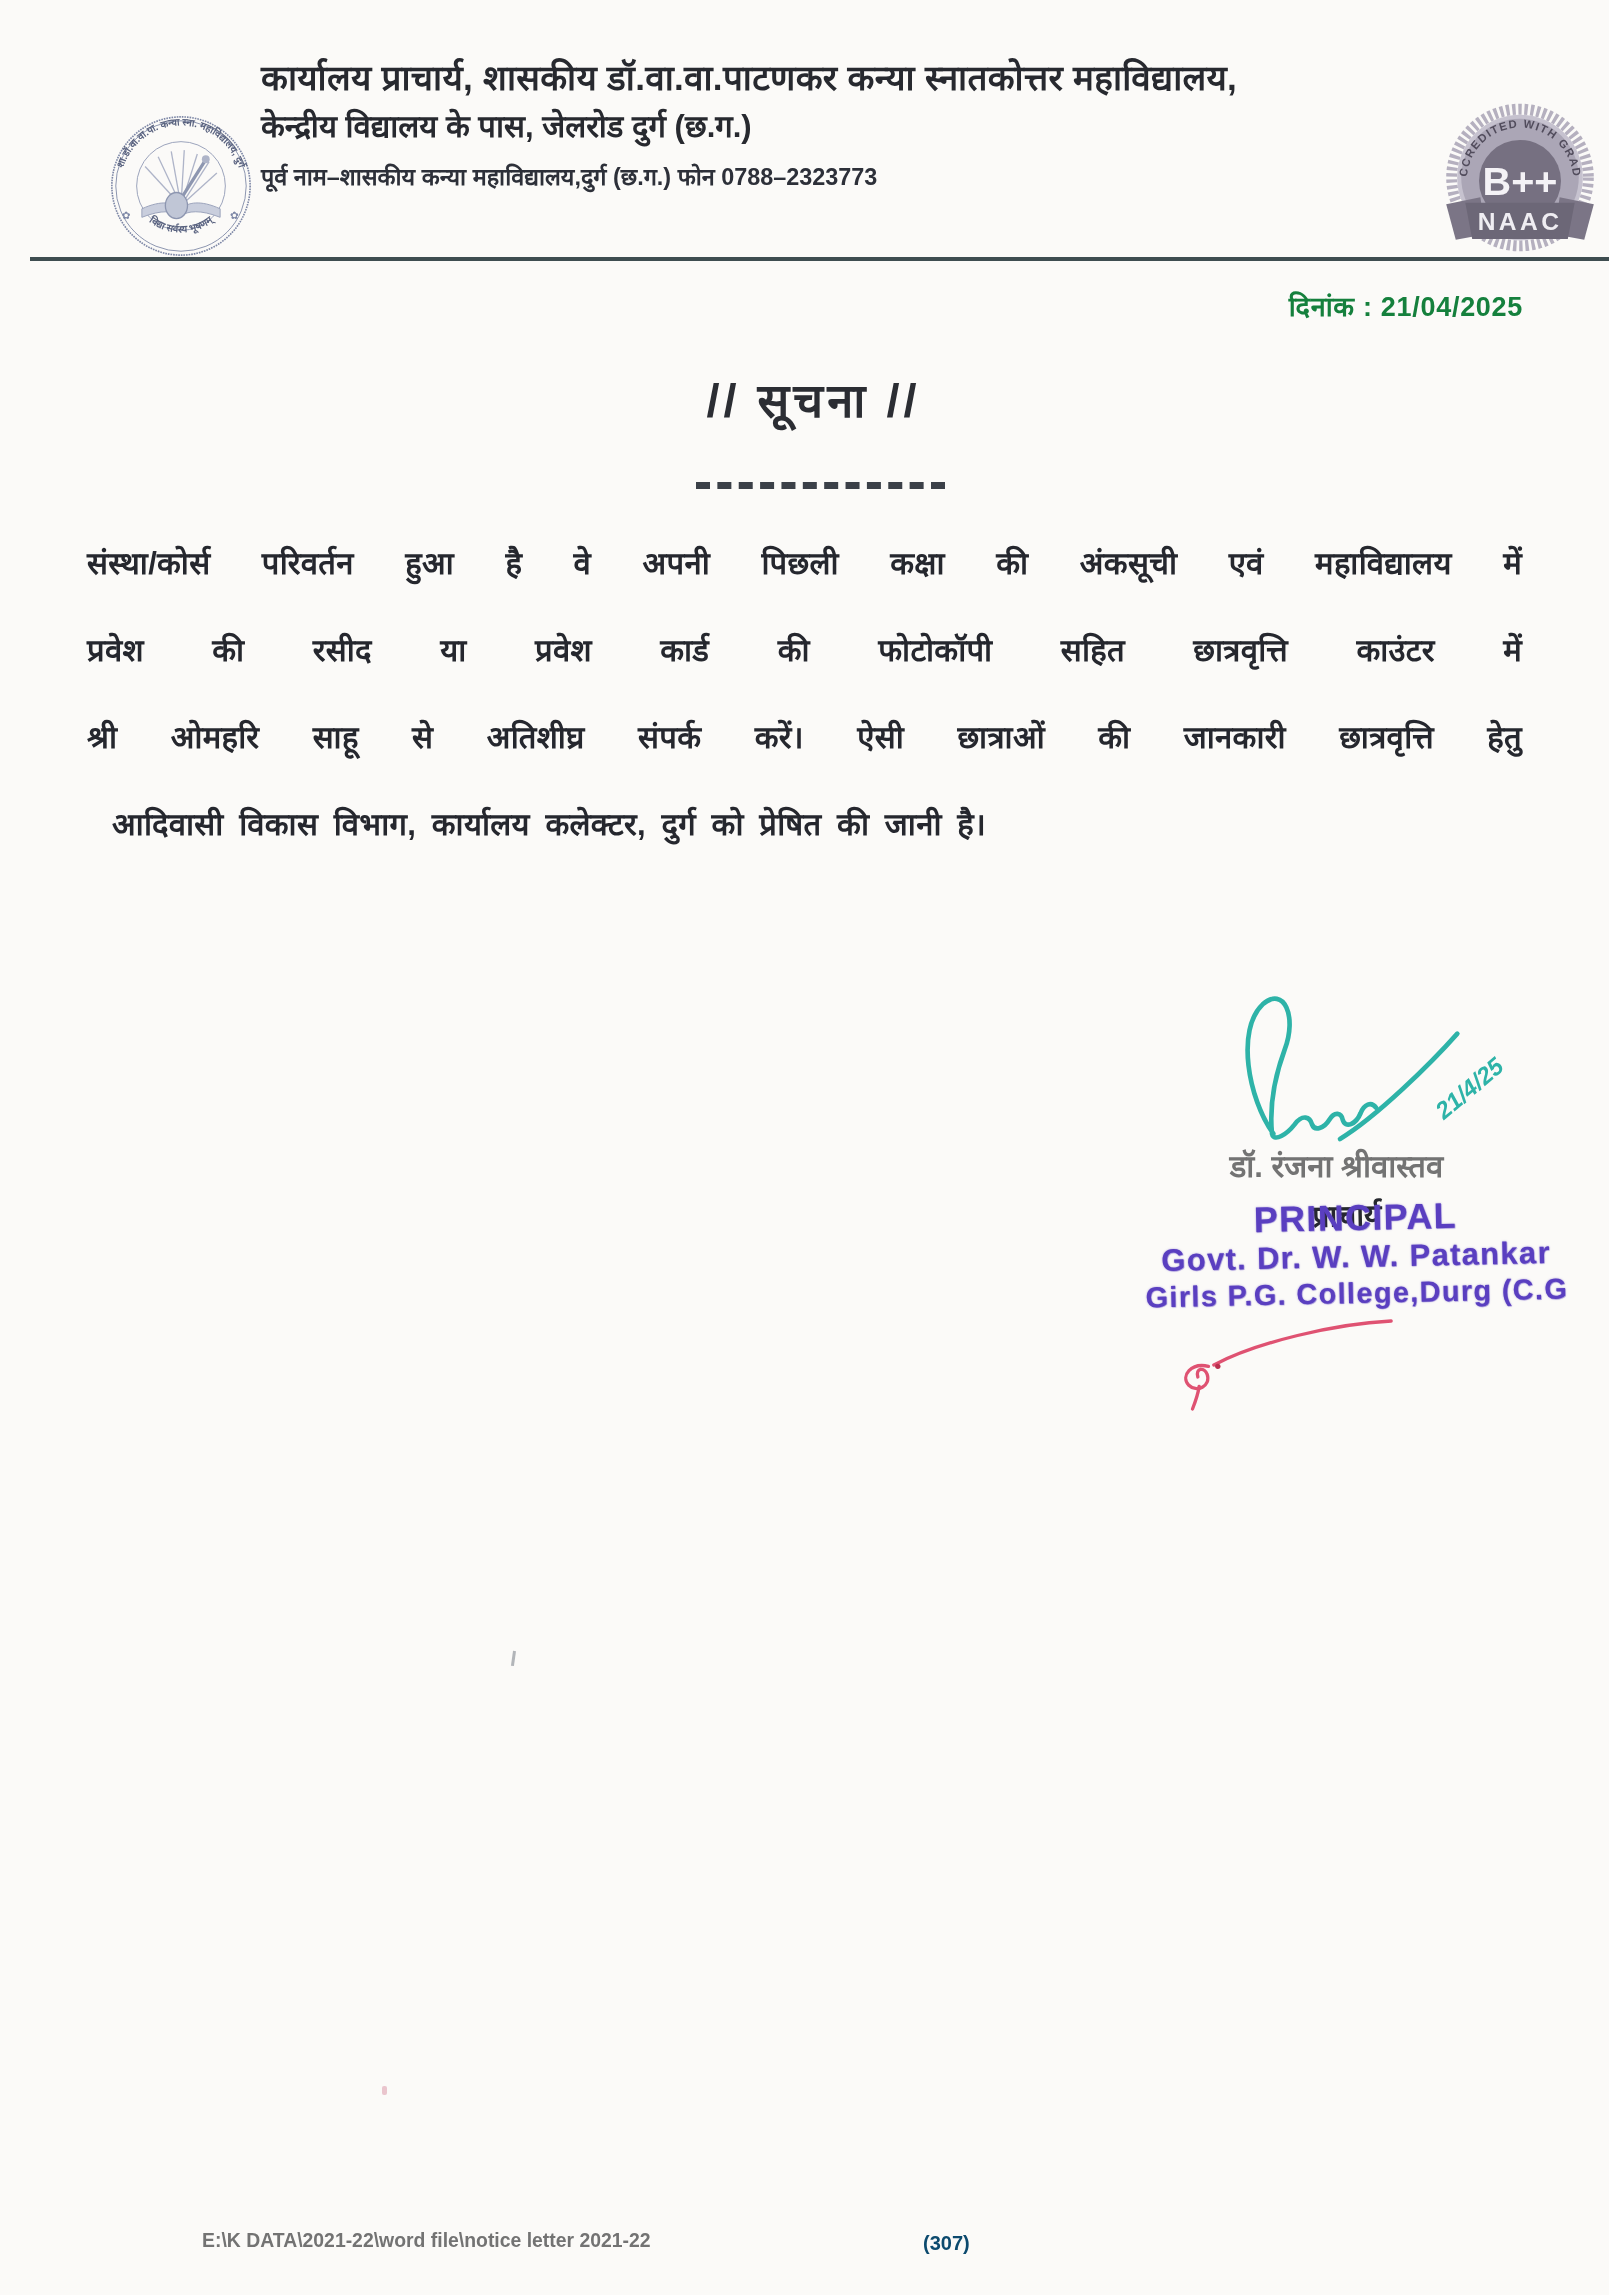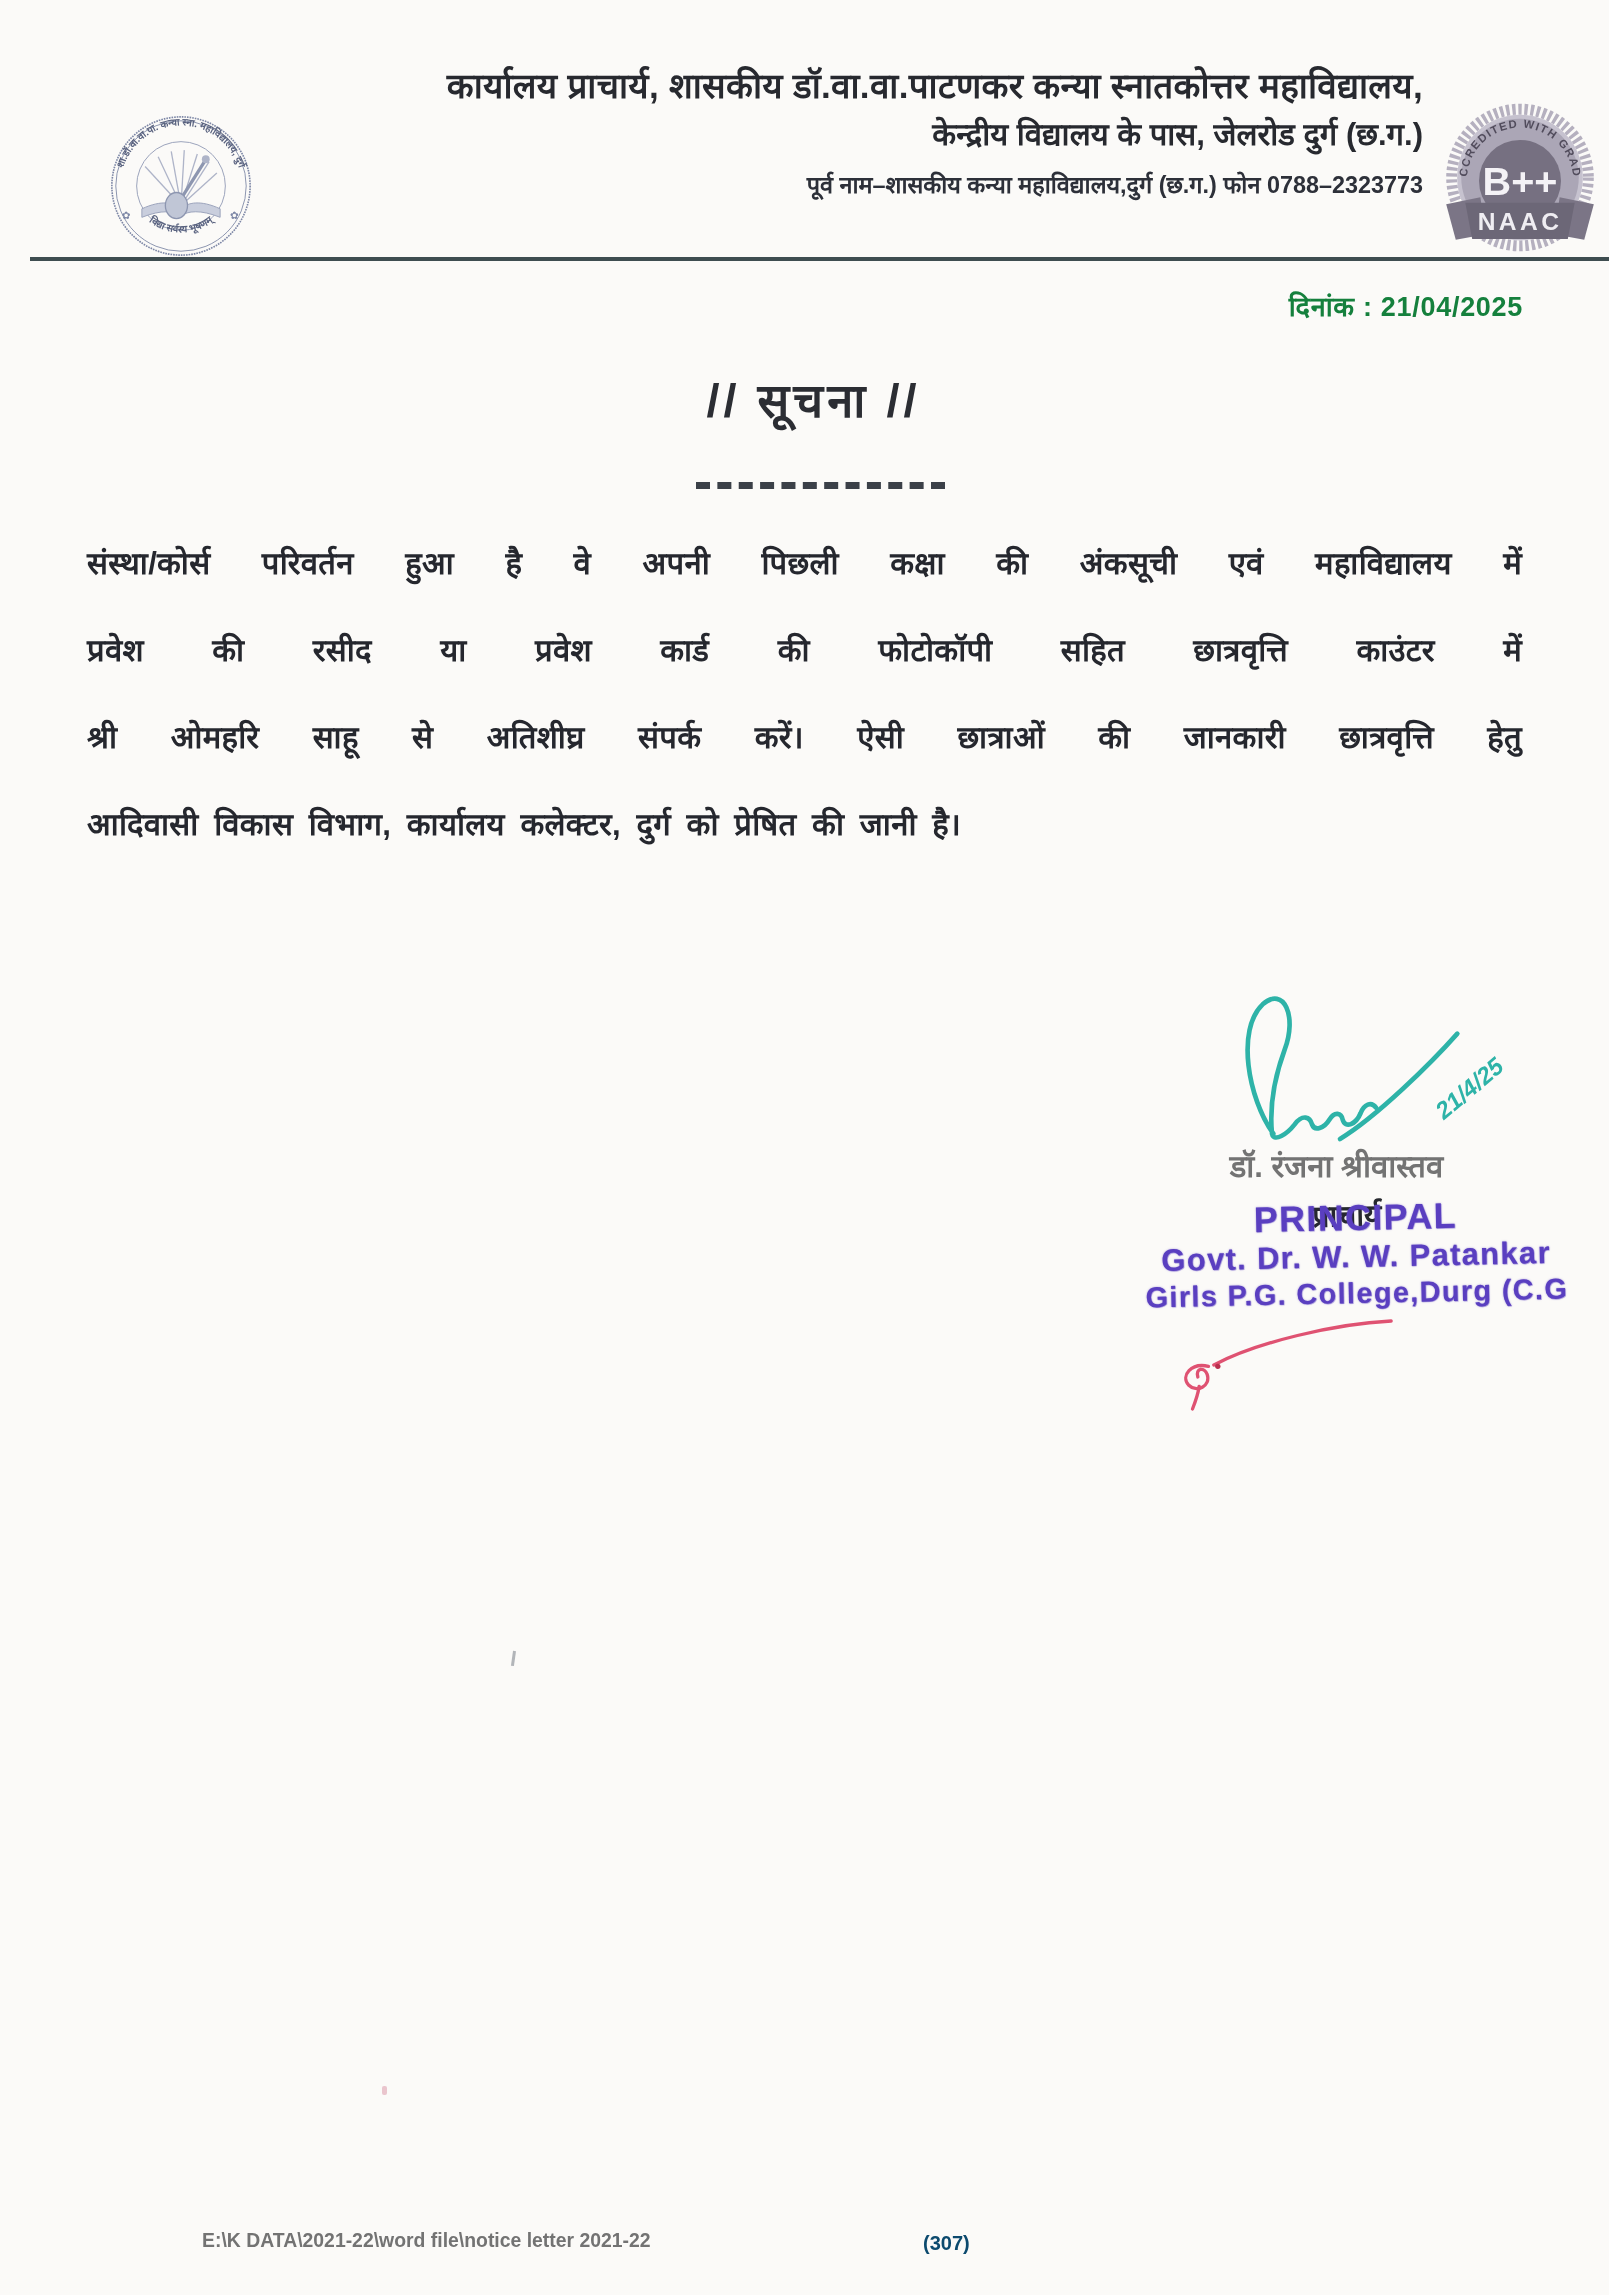--- a/index.html
+++ b/index.html
@@ -8,22 +8,22 @@
     width:1609px;height:2295px;
     background:#fbfaf8;
     overflow:hidden;
     font-family:"Liberation Sans","DejaVu Sans",sans-serif;
     color:#26282e;
   }
   
   .logo{position:absolute;left:106px;top:111px;width:150px;height:150px;}
   .naac{position:absolute;left:1438px;top:100px;width:164px;height:168px;}
   .head-center{
-    position:absolute;left:261px;top:64px;width:1162px;
-    text-align:right;
+    position:absolute;left:261px;top:56px;width:1162px;
+    text-align:left;
   }
   .org-line1{font-size:35px;font-weight:bold;color:#27292f;letter-spacing:0.3px;line-height:1.25;}
   .org-line2{font-size:31px;font-weight:bold;color:#27292f;margin-top:4px;}
   .former-line{font-size:23.4px;font-weight:bold;color:#2d3039;margin-top:14.7px;}
   .contact-grid{
     position:absolute;left:267px;top:190px;width:1082px;
     display:grid;grid-template-columns:595px auto;
     row-gap:9.4px;
     font-size:21px;font-weight:bold;color:#333a49;
     text-align:left;
@@ -46,21 +46,21 @@
   }
   
   .body-text{position:absolute;left:87px;top:520px;width:1435px;}
   .body-line{
     font-size:31px;font-weight:600;color:#25272e;
     line-height:87px;white-space:nowrap;
     text-align:justify;text-align-last:justify;
     letter-spacing:0.3px;
   }
   .body-line.first{text-indent:64px;}
-  .body-line.last{text-align-last:left;word-spacing:6.7px;}
+  .body-line.last{text-align-last:left;word-spacing:6.7px;margin-left:25px;}
   
   .sig-svg{position:absolute;left:1209px;top:975px;width:334px;height:180px;}
   .sig-name{
     position:absolute;left:1136px;top:1144px;width:401px;
     text-align:center;font-size:31px;font-weight:600;color:#737373;
   }
   .stamp{
     position:absolute;left:1102px;top:1197px;width:508px;
     text-align:center;transform:rotate(-1.2deg);
   }

